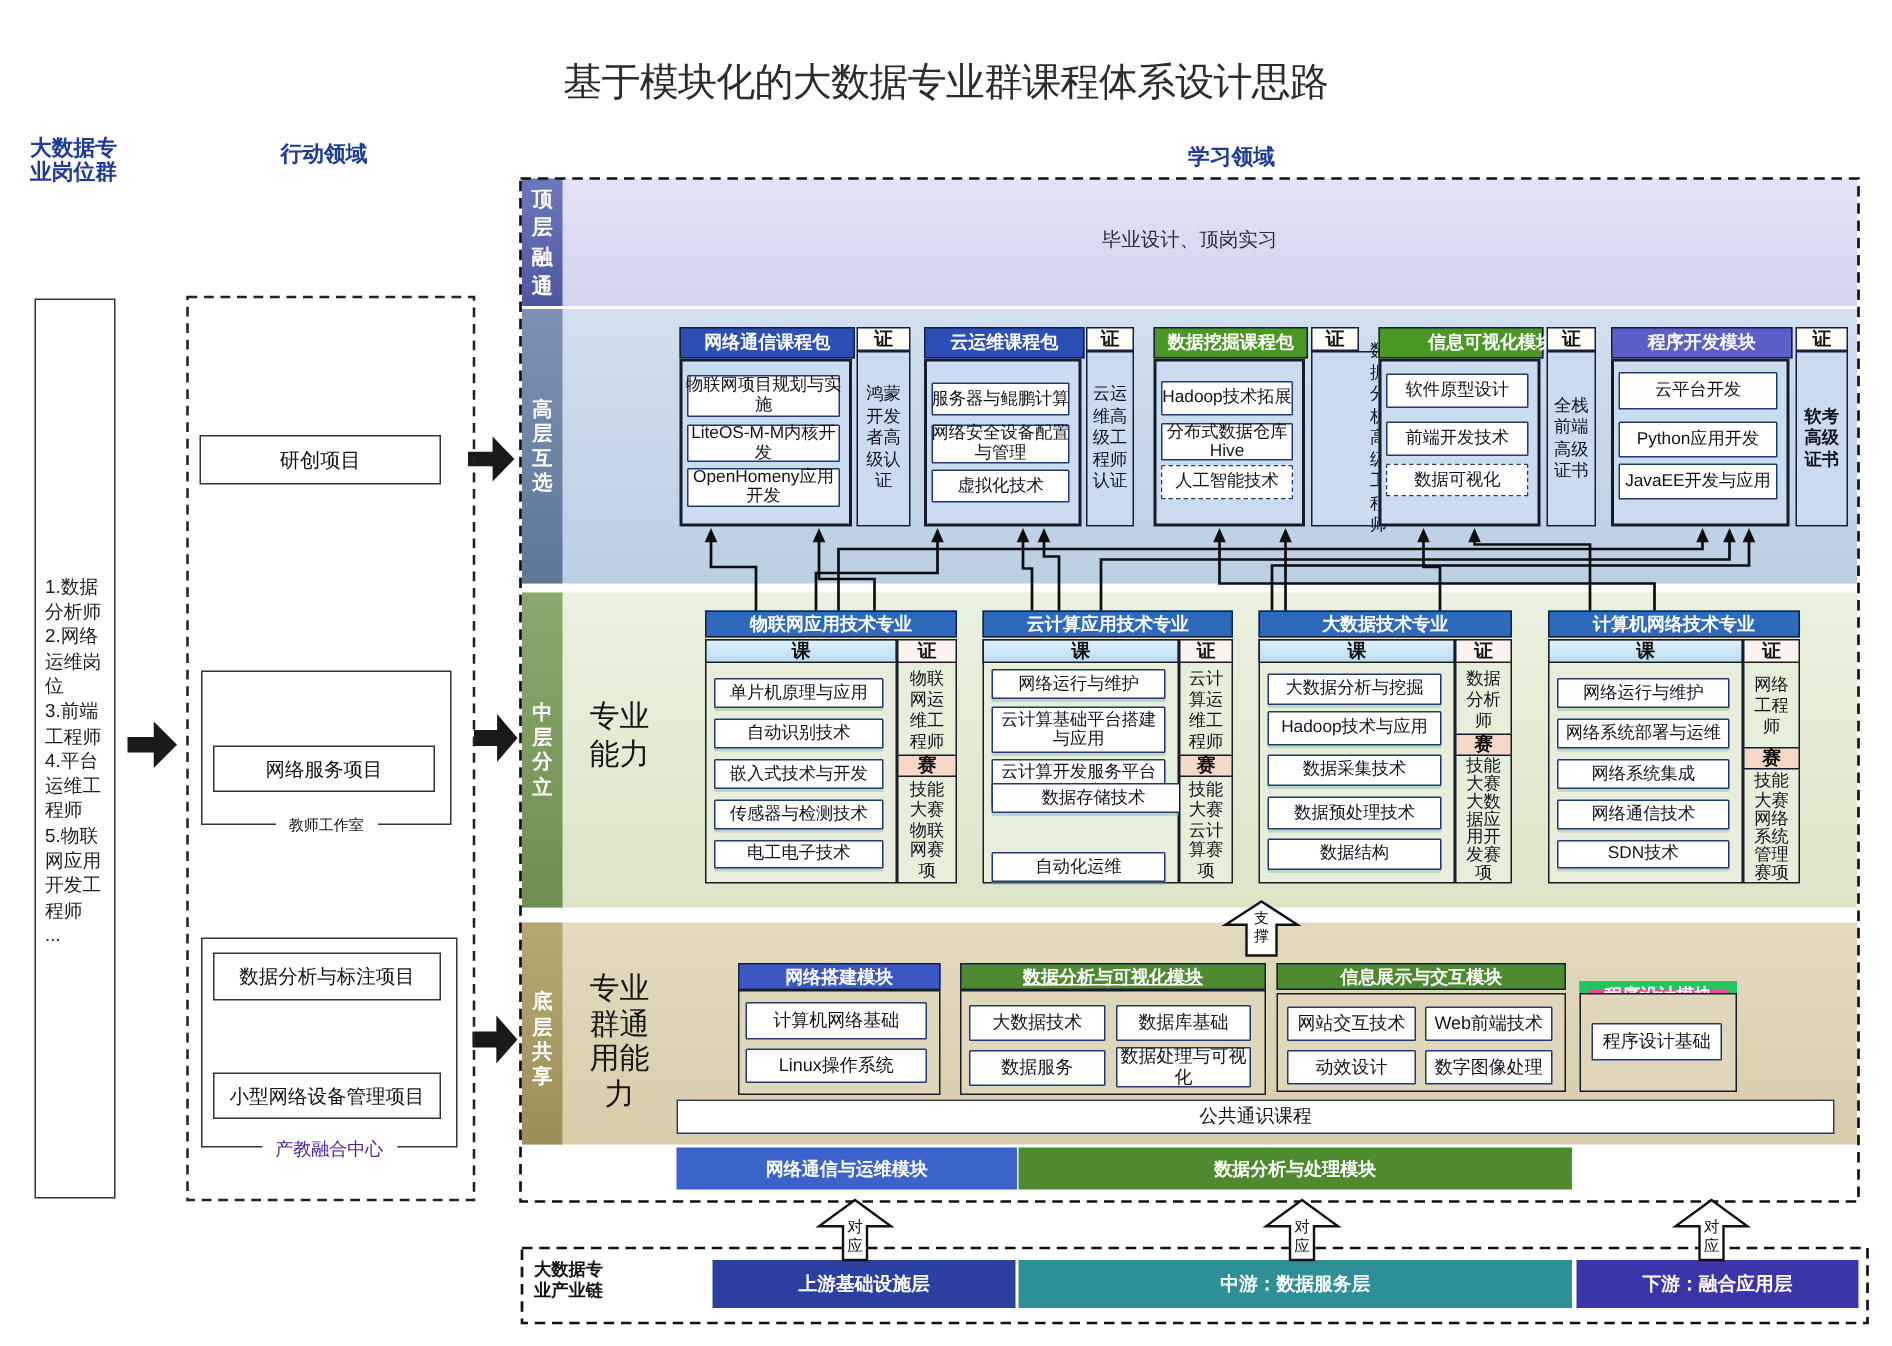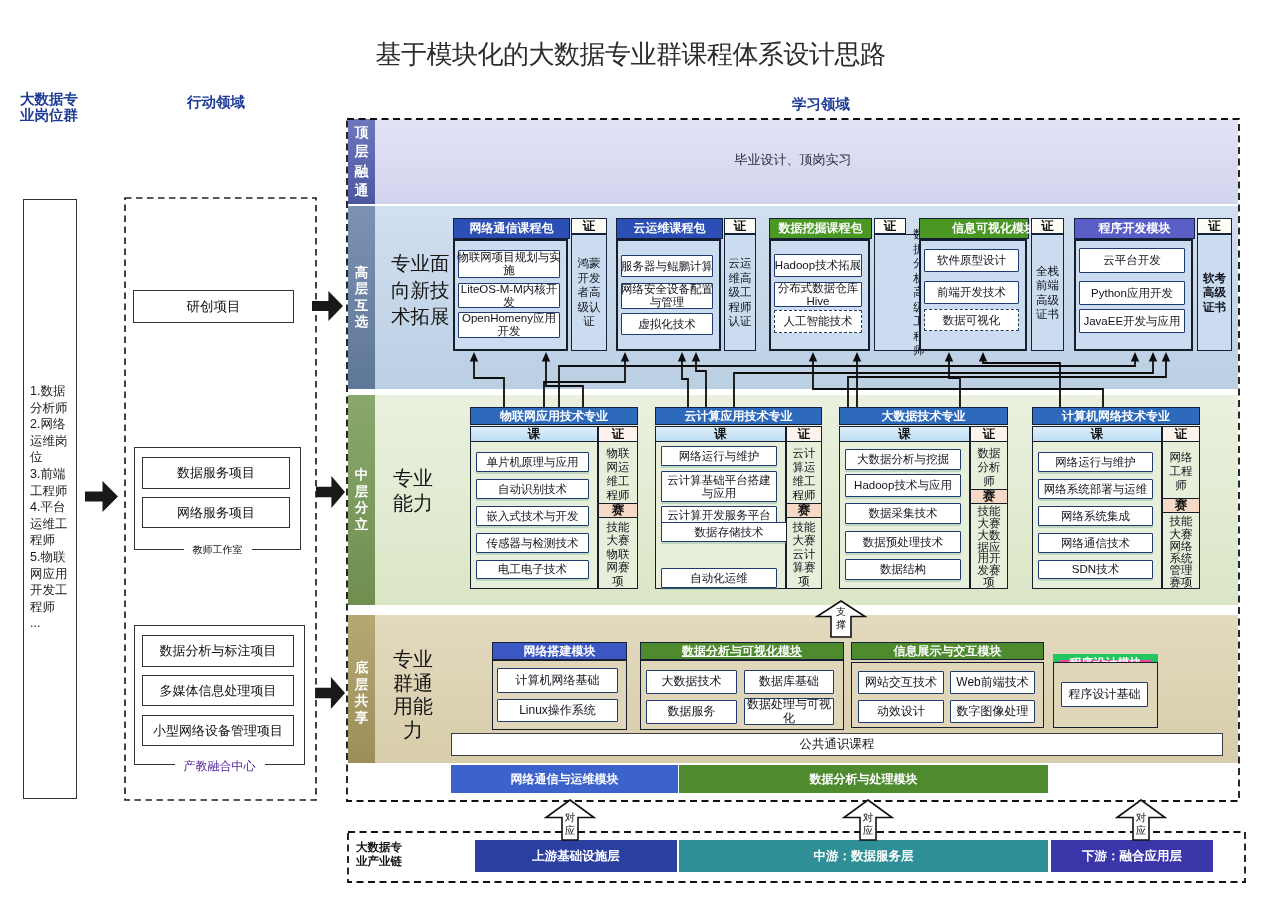--- a/index.html
+++ b/index.html
@@ -15,26 +15,24 @@
 <div id="cv">
 
 <div class="abs" style="left:0px;top:37px;width:1261px;text-align:center;font-size:26px;color:#2c2c2c;letter-spacing:-0.5px;">基于模块化的大数据专业群课程体系设计思路</div>
 <div class="abs" style="left:20px;top:91px;width:68px;font-size:14.5px;font-weight:bold;color:#1e3c96;line-height:16px;">大数据专<br>业岗位群</div>
 <div class="abs" style="left:187px;top:93px;font-size:14.5px;font-weight:bold;color:#1e3c96;">行动领域</div>
 <div class="abs" style="left:792px;top:95px;font-size:14.5px;font-weight:bold;color:#1e3c96;">学习领域</div>
 <div class="abs" style="left:23px;top:199px;width:54px;height:600px;border:1.5px solid #333;"></div>
 <div class="abs" style="left:30px;top:383px;width:48px;font-size:12.5px;line-height:16.6px;color:#1c1c1c;">1.数据<br>分析师<br>2.网络<br>运维岗<br>位<br>3.前端<br>工程师<br>4.平台<br>运维工<br>程师<br>5.物联<br>网应用<br>开发工<br>程师<br>...</div>
 <div class="abs flex" style="left:133px;top:290px;width:161px;height:33px;border:1.5px solid #333;font-size:13.5px;color:#111;">研创项目</div>
 <div class="abs" style="left:134px;top:447px;width:167px;height:103px;border:1.5px solid #333;"></div>
-<div class="abs flex" style="left:142px;top:457px;width:148px;height:32px;border:1.5px solid #333;background:#fff;font-size:13px;color:#111;">数据服务项目</div>
 <div class="abs flex" style="left:142px;top:497px;width:148px;height:31px;border:1.5px solid #333;background:#fff;font-size:13px;color:#111;">网络服务项目</div>
 <div class="abs" style="left:134px;top:543px;width:167px;text-align:center;font-size:10px;color:#111;"><span style="background:#fff;padding:0 9px;">教师工作室</span></div>
 <div class="abs" style="left:134px;top:625px;width:171px;height:140px;border:1.5px solid #333;"></div>
 <div class="abs flex" style="left:142px;top:635px;width:152px;height:32px;border:1.5px solid #333;background:#fff;font-size:13px;color:#111;">数据分析与标注项目</div>
-<div class="abs flex" style="left:142px;top:675px;width:152px;height:31px;border:1.5px solid #333;background:#fff;font-size:13px;color:#111;">多媒体信息处理项目</div>
 <div class="abs flex" style="left:142px;top:715px;width:152px;height:31px;border:1.5px solid #333;background:#fff;font-size:13px;color:#111;">小型网络设备管理项目</div>
 <div class="abs" style="left:134px;top:758px;width:171px;text-align:center;font-size:12px;color:#4c1d95;"><span style="background:#fff;padding:0 9px;">产教融合中心</span></div>
 <svg class="abs" style="left:85px;top:481px;" width="33" height="31">
       <polygon points="0,10.4 17.5,10.4 17.5,0 33,15.5 17.5,31.0 17.5,20.6 0,20.6" fill="#191919"></polygon>
     </svg>
 <svg class="abs" style="left:312px;top:291px;" width="31" height="30">
       <polygon points="0,10.1 16.4,10.1 16.4,0 31,15.0 16.4,30.0 16.4,19.9 0,19.9" fill="#191919"></polygon>
     </svg>
 <svg class="abs" style="left:316px;top:476px;" width="29" height="32">
       <polygon points="0,10.7 15.4,10.7 15.4,0 29,16.0 15.4,32.0 15.4,21.3 0,21.3" fill="#191919"></polygon>
@@ -44,21 +42,20 @@
     </svg>
 <div class="abs" style="left:348px;top:119px;width:890px;height:85px;background:linear-gradient(#e3e3f7,#d2d4ee);"></div>
 <div class="abs" style="left:348px;top:206px;width:890px;height:183px;background:linear-gradient(#d2dfef,#bbcfe3);"></div>
 <div class="abs" style="left:348px;top:395px;width:890px;height:210px;background:linear-gradient(#eaf1df,#dae6c6);"></div>
 <div class="abs" style="left:348px;top:615px;width:890px;height:148px;background:linear-gradient(#e3dabf,#d7cdaa);"></div>
 <div class="strip" style="top:119px;height:85px;background:linear-gradient(#6d77bb,#4d57a0);line-height:19.5px;font-size:14px;">顶<br>层<br>融<br>通</div>
 <div class="strip" style="top:206px;height:183px;background:linear-gradient(#7c92b4,#5f7797);">高<br>层<br>互<br>选</div>
 <div class="strip" style="top:395px;height:210px;background:linear-gradient(#8aa86c,#6f8e50);">中<br>层<br>分<br>立</div>
 <div class="strip" style="top:615px;height:148px;background:linear-gradient(#b5a873,#9c8e58);padding-top:8px;">底<br>层<br>共<br>享</div>
 <div class="abs" style="left:348px;top:151px;width:890px;text-align:center;font-size:13px;color:#2a2a3a;">毕业设计、顶岗实习</div>
-<div class="abs" style="left:391px;top:250px;width:61px;font-size:19.5px;line-height:26.5px;color:#151515;word-break:break-all;">专业面向新技术拓展</div>
 <div class="abs" style="left:392px;top:466px;width:42px;font-size:20px;line-height:24.5px;color:#151515;word-break:break-all;text-align:center;">专业能力</div>
 <div class="abs" style="left:392px;top:648px;width:42px;font-size:20px;line-height:23.5px;color:#151515;word-break:break-all;text-align:center;">专业群通用能力</div>
 <div class="hdr" style="left:453px;top:218px;width:117px;height:21px;background:#2b4fb4;border:1px solid #14213a;">网络通信课程包</div>
     <div class="abs" style="left:453px;top:239px;width:115px;height:112px;border:2px solid #151d2b;background:#cbdcf0;"></div>
     <div class="crs flex" style="left:458px;top:250px;width:102px;height:28px;border:1.5px solid #1e3a6e;">物联网项目规划与实<br>施</div>
     <div class="crs flex" style="left:458px;top:283px;width:102px;height:25px;border:1.5px solid #1e3a6e;">LiteOS-M-M内核开<br>发</div>
     <div class="crs flex" style="left:458px;top:312px;width:102px;height:26px;border:1.5px solid #1e3a6e;">OpenHomeny应用<br>开发</div>
     <div class="abs flex" style="left:571px;top:218px;width:36px;height:16px;background:#fdfdf6;border:1.5px solid #14213a;font-size:12.5px;font-weight:bold;color:#111;">证</div>
     <div class="abs" style="left:571px;top:234px;width:36px;height:117px;border:1.5px solid #14213a;background:#cbdcf0;display:flex;align-items:center;justify-content:center;">
       <div style="width:26px;font-size:11.5px;line-height:14.5px;word-break:break-all;text-align:center;color:#10131c;">鸿蒙开发者高级认证</div>
@@ -190,21 +187,21 @@
     <div class="hdr" style="left:451px;top:765px;width:227px;height:28px;background:#3b63cb;font-size:12px;">网络通信与运维模块</div>
     <div class="hdr" style="left:679px;top:765px;width:369px;height:28px;background:#4e8a2e;font-size:12px;">数据分析与处理模块</div>
 <svg class="abs" style="left:0;top:0;" width="1261" height="897">
       <rect x="125" y="198" width="191" height="602" fill="none" stroke="#222" stroke-width="1.7" stroke-dasharray="6.5 4.5"></rect>
       <rect x="347" y="119" width="892" height="682" fill="none" stroke="#111" stroke-width="1.8" stroke-dasharray="7 4.5"></rect>
       <rect x="348" y="832" width="897" height="50" fill="none" stroke="#111" stroke-width="1.8" stroke-dasharray="7 4.5"></rect>
     </svg>
     <div class="abs" style="left:356px;top:840px;width:60px;font-size:11.5px;line-height:14px;color:#111;font-weight:bold;">大数据专<br>业产业链</div>
     <div class="hdr" style="left:475px;top:840px;width:202px;height:32px;background:#2a3fa0;font-size:12.5px;">上游基础设施层</div>
     <div class="hdr" style="left:679px;top:840px;width:369px;height:32px;background:#2e8f96;font-size:12.5px;">中游：数据服务层</div>
-    <div class="hdr" style="left:1051px;top:840px;width:162px;height:32px;background:#3a36aa;font-size:12.5px;">下游：融合应用层</div>
+    <div class="hdr" style="left:1051px;top:840px;width:188px;height:32px;background:#3a36aa;font-size:12.5px;">下游：融合应用层</div>
     <svg class="abs" style="left:817.0px;top:600px;" width="48" height="39">
       <polygon points="24.0,1 48,16.5 34.0,16.5 34.0,37 14.0,37 14.0,16.5 0,16.5" fill="#fff" stroke="#111" stroke-width="1.6"></polygon>
       <text x="24.0" y="15" text-anchor="middle" font-size="10" fill="#111" font-family="Liberation Sans,sans-serif">支</text>
       <text x="24.0" y="27.5" text-anchor="middle" font-size="10" fill="#111" font-family="Liberation Sans,sans-serif">撑</text>
     </svg>
     <svg class="abs" style="left:546.0px;top:799px;" width="48" height="43">
       <polygon points="24.0,1 48,18.5 32.0,18.5 32.0,41 16.0,41 16.0,18.5 0,18.5" fill="#fff" stroke="#111" stroke-width="1.6"></polygon>
       <text x="24.0" y="22" text-anchor="middle" font-size="10.5" fill="#111" font-family="Liberation Sans,sans-serif">对</text>
       <text x="24.0" y="35.0" text-anchor="middle" font-size="10.5" fill="#111" font-family="Liberation Sans,sans-serif">应</text>
     </svg>

